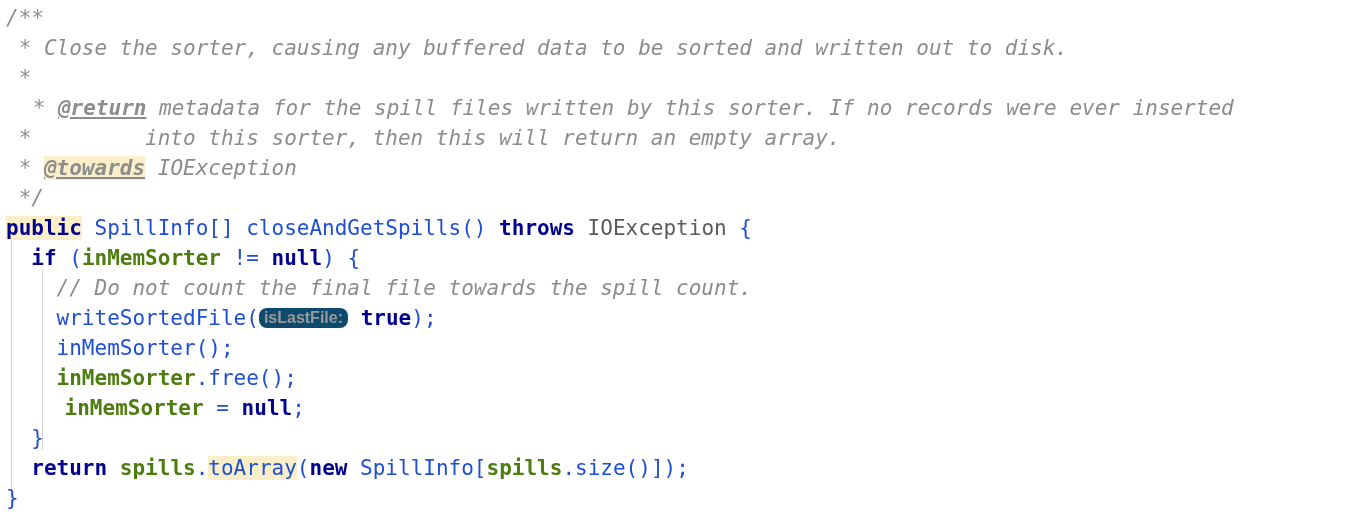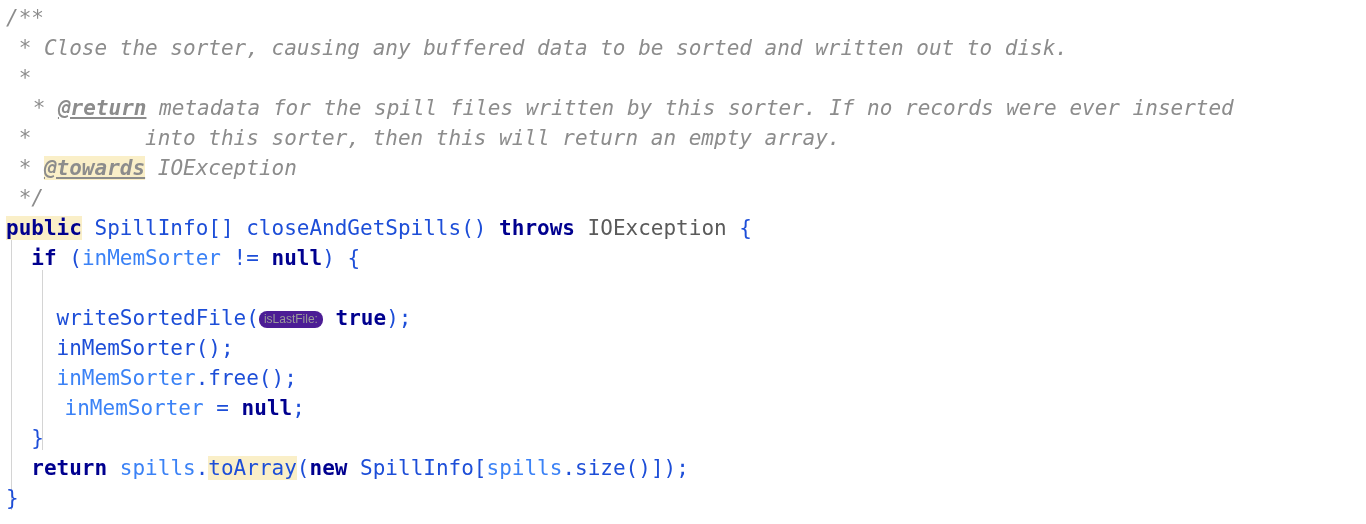--- a/index.html
+++ b/index.html
@@ -45,36 +45,36 @@
     line-height: 30px;
     white-space: pre;
     font-size: 21px;
     font-family: "DejaVu Sans Mono", "Liberation Mono", monospace;
     letter-spacing: 0px;
     color: #1a1a1a;
   }
 
   
   .kw      { color: #00008f; font-weight: bold; }
-  .field   { color: #3b82f6; font-weight: normal; }
+  .field   { color: #4d7c0f; font-weight: bold; }
   .plain   { color: #1d4ed8; }
   .type    { color: #5a5a5a; }
   .cmt     { color: #8c8c8c; font-style: italic; }
   .doc     { color: #8c8c8c; font-style: italic; }
   .doctag  { color: #8c8c8c; font-style: italic; font-weight: bold; text-decoration: underline; }
   .hl      { background: #faefc8; }
 
   
   .hint {
-    background: #4c1d95;
+    background: #0c4a6e;
     color: #9a9a9a;
     font-family: "Liberation Sans", "DejaVu Sans", sans-serif;
-    font-size: 12px;
+    font-size: 16px;
     font-style: normal;
-    font-weight: normal;
+    font-weight: bold;
     border-radius: 8px;
     padding: 1px 5px 2px 5px;
     letter-spacing: 0px;
     position: relative;
     top: -2px;
   }
 </style>
 </head>
 <body>
 
@@ -84,21 +84,21 @@
       <div class="indent-guide" style="left: 42px; top: 270px; height: 180px;"></div>
       <div class="line" style="top: 3px; left: 6px;"><span class="doc">/**</span></div>
       <div class="line" style="top: 33px; left: 6px;"><span class="doc"> * Close the sorter, causing any buffered data to be sorted and written out to disk.</span></div>
       <div class="line" style="top: 63px; left: 6px;"><span class="doc"> *</span></div>
       <div class="line" style="top: 93px; left: 20px;"><span class="doc"> * </span><span class="doctag">@return</span><span class="doc"> metadata for the spill files written by this sorter. If no records were ever inserted</span></div>
       <div class="line" style="top: 123px; left: 6px;"><span class="doc"> *         into this sorter, then this will return an empty array.</span></div>
       <div class="line" style="top: 153px; left: 6px;"><span class="doc"> * </span><span class="doctag hl">@towards</span><span class="doc"> IOException</span></div>
       <div class="line" style="top: 183px; left: 6px;"><span class="doc"> */</span></div>
       <div class="line" style="top: 213px; left: 6px;"><span class="kw hl">public</span><span class="plain"> SpillInfo[] closeAndGetSpills() </span><span class="kw">throws</span><span class="plain"> </span><span class="type">IOException</span><span class="plain"> {</span></div>
       <div class="line" style="top: 243px; left: 6px;"><span class="plain">  </span><span class="kw">if</span><span class="plain"> (</span><span class="field">inMemSorter</span><span class="plain"> != </span><span class="kw">null</span><span class="plain">) {</span></div>
-      <div class="line" style="top: 273px; left: 6px;"><span class="plain">    </span></div>
+      <div class="line" style="top: 273px; left: 6px;"><span class="plain">    </span><span class="cmt">// Do not count the final file towards the spill count.</span></div>
       <div class="line" style="top: 303px; left: 6px;"><span class="plain">    </span><span class="plain">writeSortedFile(</span><span class="hint">isLastFile:</span><span class="plain"> </span><span class="kw">true</span><span class="plain">);</span></div>
       <div class="line" style="top: 333px; left: 6px;"><span class="plain">    inMemSorter();</span></div>
       <div class="line" style="top: 363px; left: 6px;"><span class="plain">    </span><span class="field">inMemSorter</span><span class="plain">.free();</span></div>
       <div class="line" style="top: 393px; left: 14px;"><span class="plain">    </span><span class="field">inMemSorter</span><span class="plain"> = </span><span class="kw">null</span><span class="plain">;</span></div>
       <div class="line" style="top: 423px; left: 6px;"><span class="plain">  }</span></div>
       <div class="line" style="top: 453px; left: 6px;"><span class="plain">  </span><span class="kw">return</span><span class="plain"> </span><span class="field">spills</span><span class="plain">.</span><span class="plain hl">toArray</span><span class="plain">(</span><span class="kw">new</span><span class="plain"> SpillInfo[</span><span class="field">spills</span><span class="plain">.size()]);</span></div>
       <div class="line" style="top: 483px; left: 6px;"><span class="plain">}</span></div>
     </div>
 </div>
 

